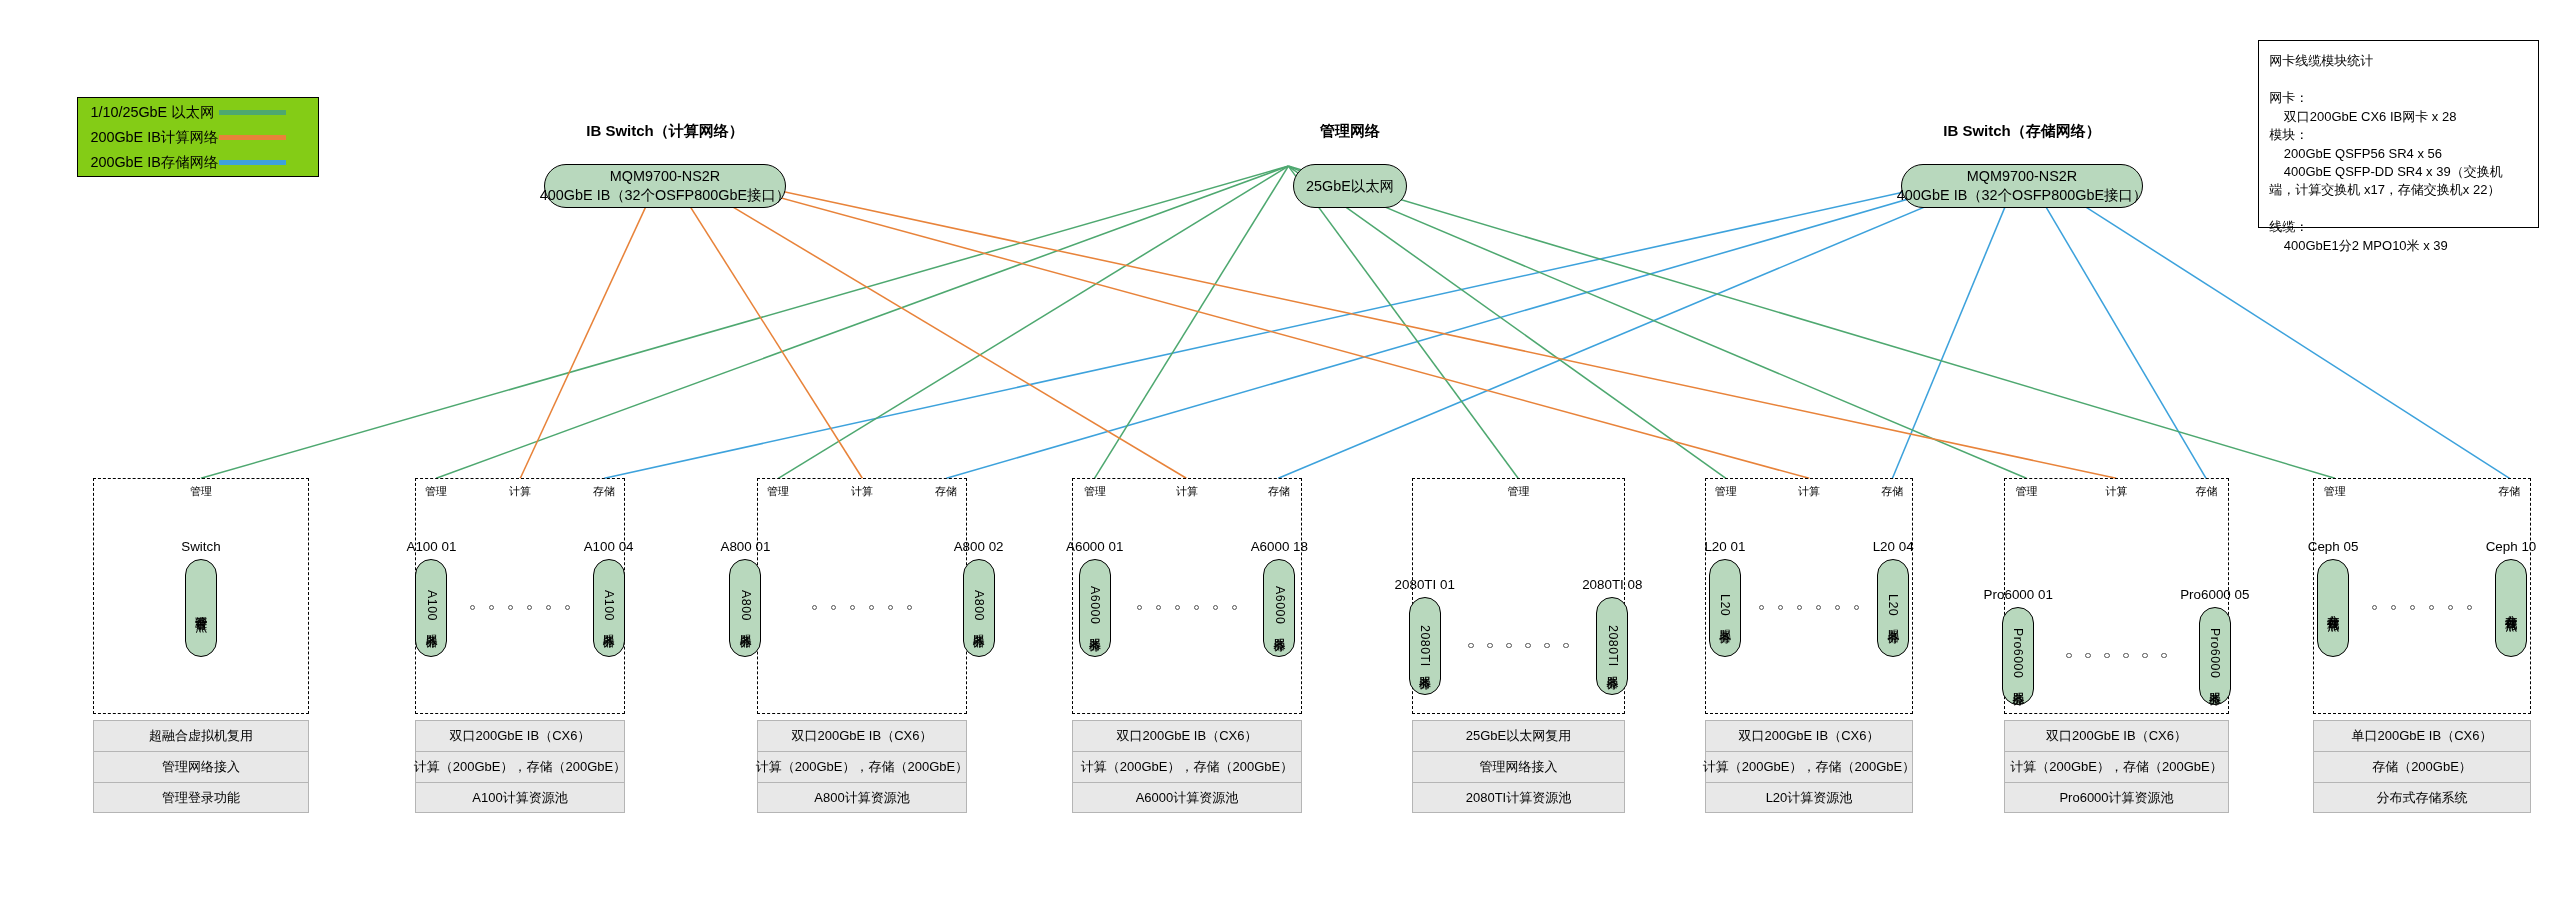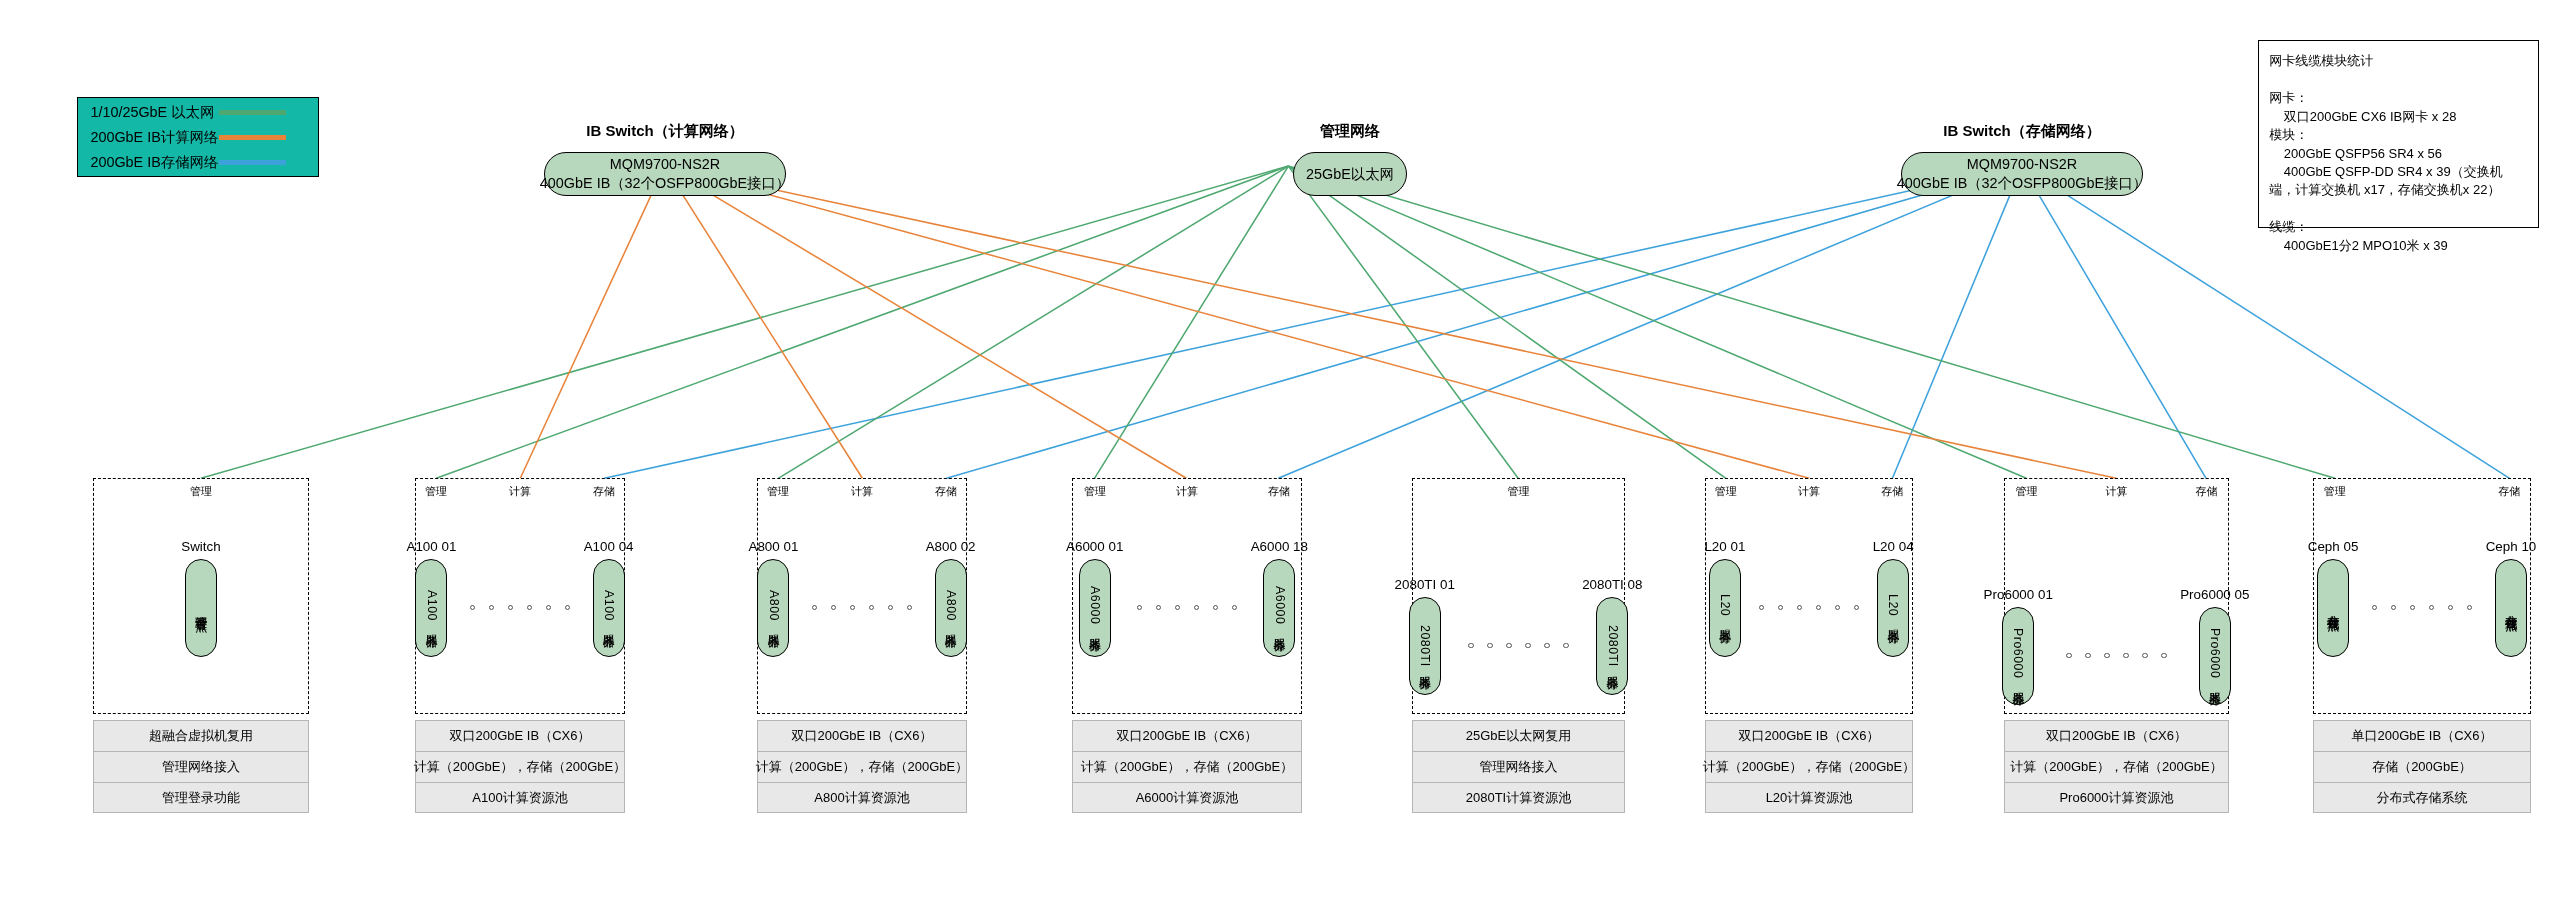--- a/index.html
+++ b/index.html
@@ -2,38 +2,38 @@
 <html style="font-size:8.2px"><head>
 <meta charset="utf-8">
 <style>
   html,body{margin:0;padding:0;background:#ffffff;}
   body{font-family:"Liberation Sans","DejaVu Sans",sans-serif;color:#000;}
   #canvas{position:relative;width:2602px;height:920px;overflow:hidden;background:#fff;}
 
   
   #legend{
     position:absolute;left:77px;top:97px;width:242px;height:80px;
-    border:1.5px solid #000;background:#14b8a6;box-sizing:border-box;
+    border:1.5px solid #000;background:#84cc16;box-sizing:border-box;
     padding:2.1px 0 0 0;
   }
   .legend-row{display:flex;align-items:center;height:25px;padding-left:12.4px;}
   .legend-label{font-size:14.4px;white-space:nowrap;width:129px;}
   .legend-swatch{height:4.6px;width:67px;border-radius:0.5px;}
 
   
   #stats{
     position:absolute;left:2258px;top:40px;width:281px;height:188px;
     border:1.5px solid #000;background:#fff;box-sizing:border-box;
     padding:11.3px 10.3px 0 10.3px;
     font-size:13px;line-height:1.42;white-space:pre-wrap;
   }
 
   
   .switch-wrap{position:absolute;text-align:center;}
-  .switch-cap{font-size:15px;font-weight:600;margin-bottom:11px;white-space:nowrap;}
+  .switch-cap{font-size:15px;font-weight:600;margin-bottom:23px;white-space:nowrap;}
   .switch-box{
     background:#b8d8bd;border:1.5px solid #000;border-radius:515px;
     display:flex;flex-direction:column;justify-content:center;align-items:center;
     font-size:14.4px;line-height:1.3;box-sizing:border-box;
   }
   .switch-box span{display:block;white-space:nowrap;}
 
   
   .group{position:absolute;}
   .group-dashed{
@@ -200,21 +200,21 @@
           <div class="spec-row">A100计算资源池</div>
         </div>
       </div>
       <div class="group" style="left: 757px; top: 478px; width: 210px;">
         <div class="group-dashed" style="height: 236px;"></div>
         <div class="port-labels">
           <span class="port-label" style="left: 10%;">管理</span>
           <span class="port-label" style="left: 50%;">计算</span>
           <span class="port-label" style="left: 90%;">存储</span>
         </div>
-        <div class="nodes" style="top: 61px;">
+        <div class="nodes" style="top: 61px; gap: 28px;">
           <div class="node">
             <div class="node-title">A800 01</div>
             <div class="node-pill">
               <span class="lat">A800 服务器</span>
             </div>
           </div>
           <div class="dots">
             <i></i>
             <i></i>
             <i></i>

